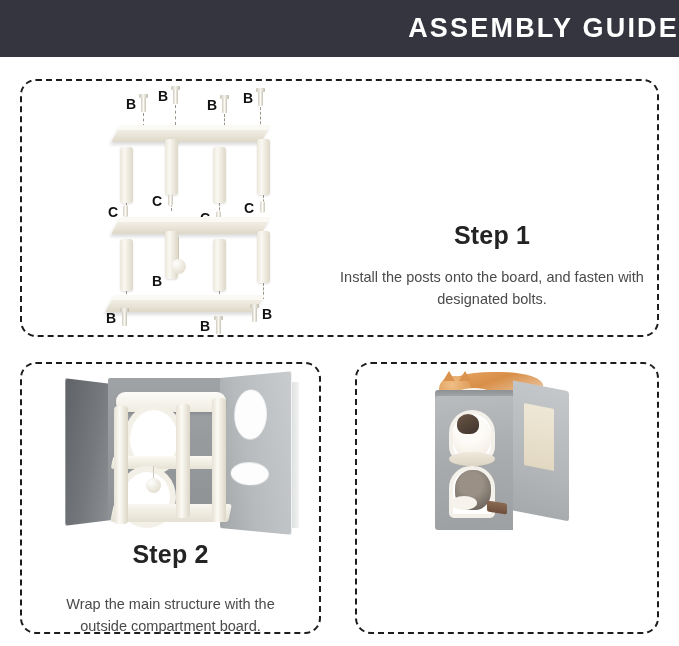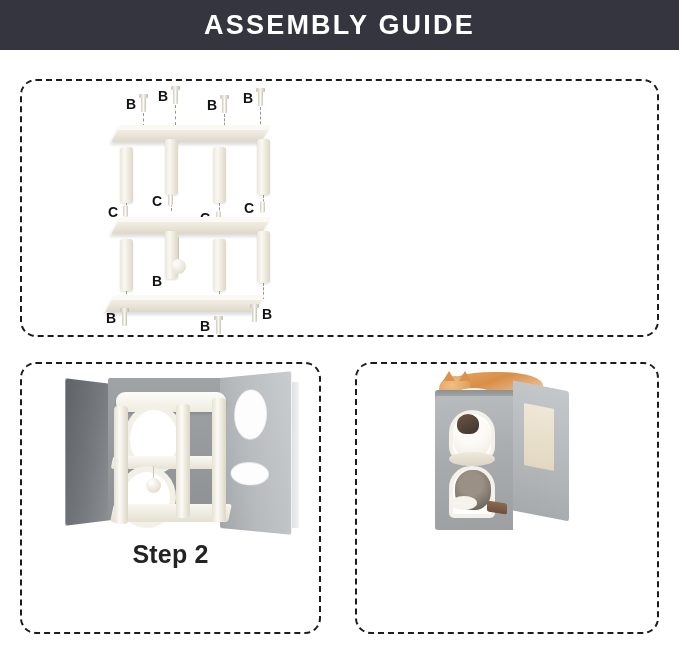--- a/index.html
+++ b/index.html
@@ -11,25 +11,25 @@
     font-family: "Liberation Sans", sans-serif;
     color: #2b2b2b;
     overflow: hidden;
     position: relative;
   }
 
   
   .header {
     position: absolute;
     left: 0; top: 0;
-    width: 679px; height: 50px;
+    width: 679px; height: 57px;
     background: #34353e;
     display: flex;
     align-items: center;
-    justify-content: center;
+    justify-content: flex-end;
   }
   .header-title {
     color: #ffffff;
     font-size: 27px;
     font-weight: bold;
     letter-spacing: 2.2px;
   }
 
   
   .panel {
@@ -394,20 +394,24 @@
     <div class="lbl" style="left:14px; top:222px;">B</div>
     <div class="screw" style="left:30px; top:222px;"></div>
 
     <div class="lbl" style="left:108px; top:230px;">B</div>
     <div class="screw" style="left:124px; top:230px;"></div>
 
     <div class="screw" style="left:160px; top:218px;"></div>
     <div class="lbl" style="left:170px; top:218px;">B</div>
   </div>
 
+  <div class="s1-text">
+    <div class="step-title">Step 1</div>
+    <div class="step-desc">Install the posts onto the board, and fasten with designated bolts.</div>
+  </div>
 </div>
 
 <div class="panel panel-step2">
 
   <div class="s2-art">
 
     <div class="wrap-left"></div>
     <div class="wrap-back"></div>
     <div class="wrap-right">
       <div class="wrap-hole" style="left:16px; top:14px; width:34px; height:48px;"></div>
@@ -424,20 +428,21 @@
     <div class="frame-post" style="left:54px; top:30px; height:118px;"></div>
     <div class="frame-post" style="left:116px; top:28px; height:114px;"></div>
     <div class="frame-post" style="left:152px; top:22px; height:124px;"></div>
 
     <div class="string" style="left:93px; top:90px; height:14px;"></div>
     <div class="ball" style="left:86px; top:102px;"></div>
   </div>
 
   <div class="cap s2-cap">
     <div class="step-title">Step 2</div>
+    <div class="step-desc" style="padding:0 34px;">Wrap the main structure with the outside compartment board.</div>
   </div>
 </div>
 
 <div class="panel panel-step3">
 
   <div class="s3-art">
 
     <div class="cat-orange-body"></div>
     <div class="cat-orange-head"></div>
     <div class="cat-orange-ear" style="left:16px;"></div>

